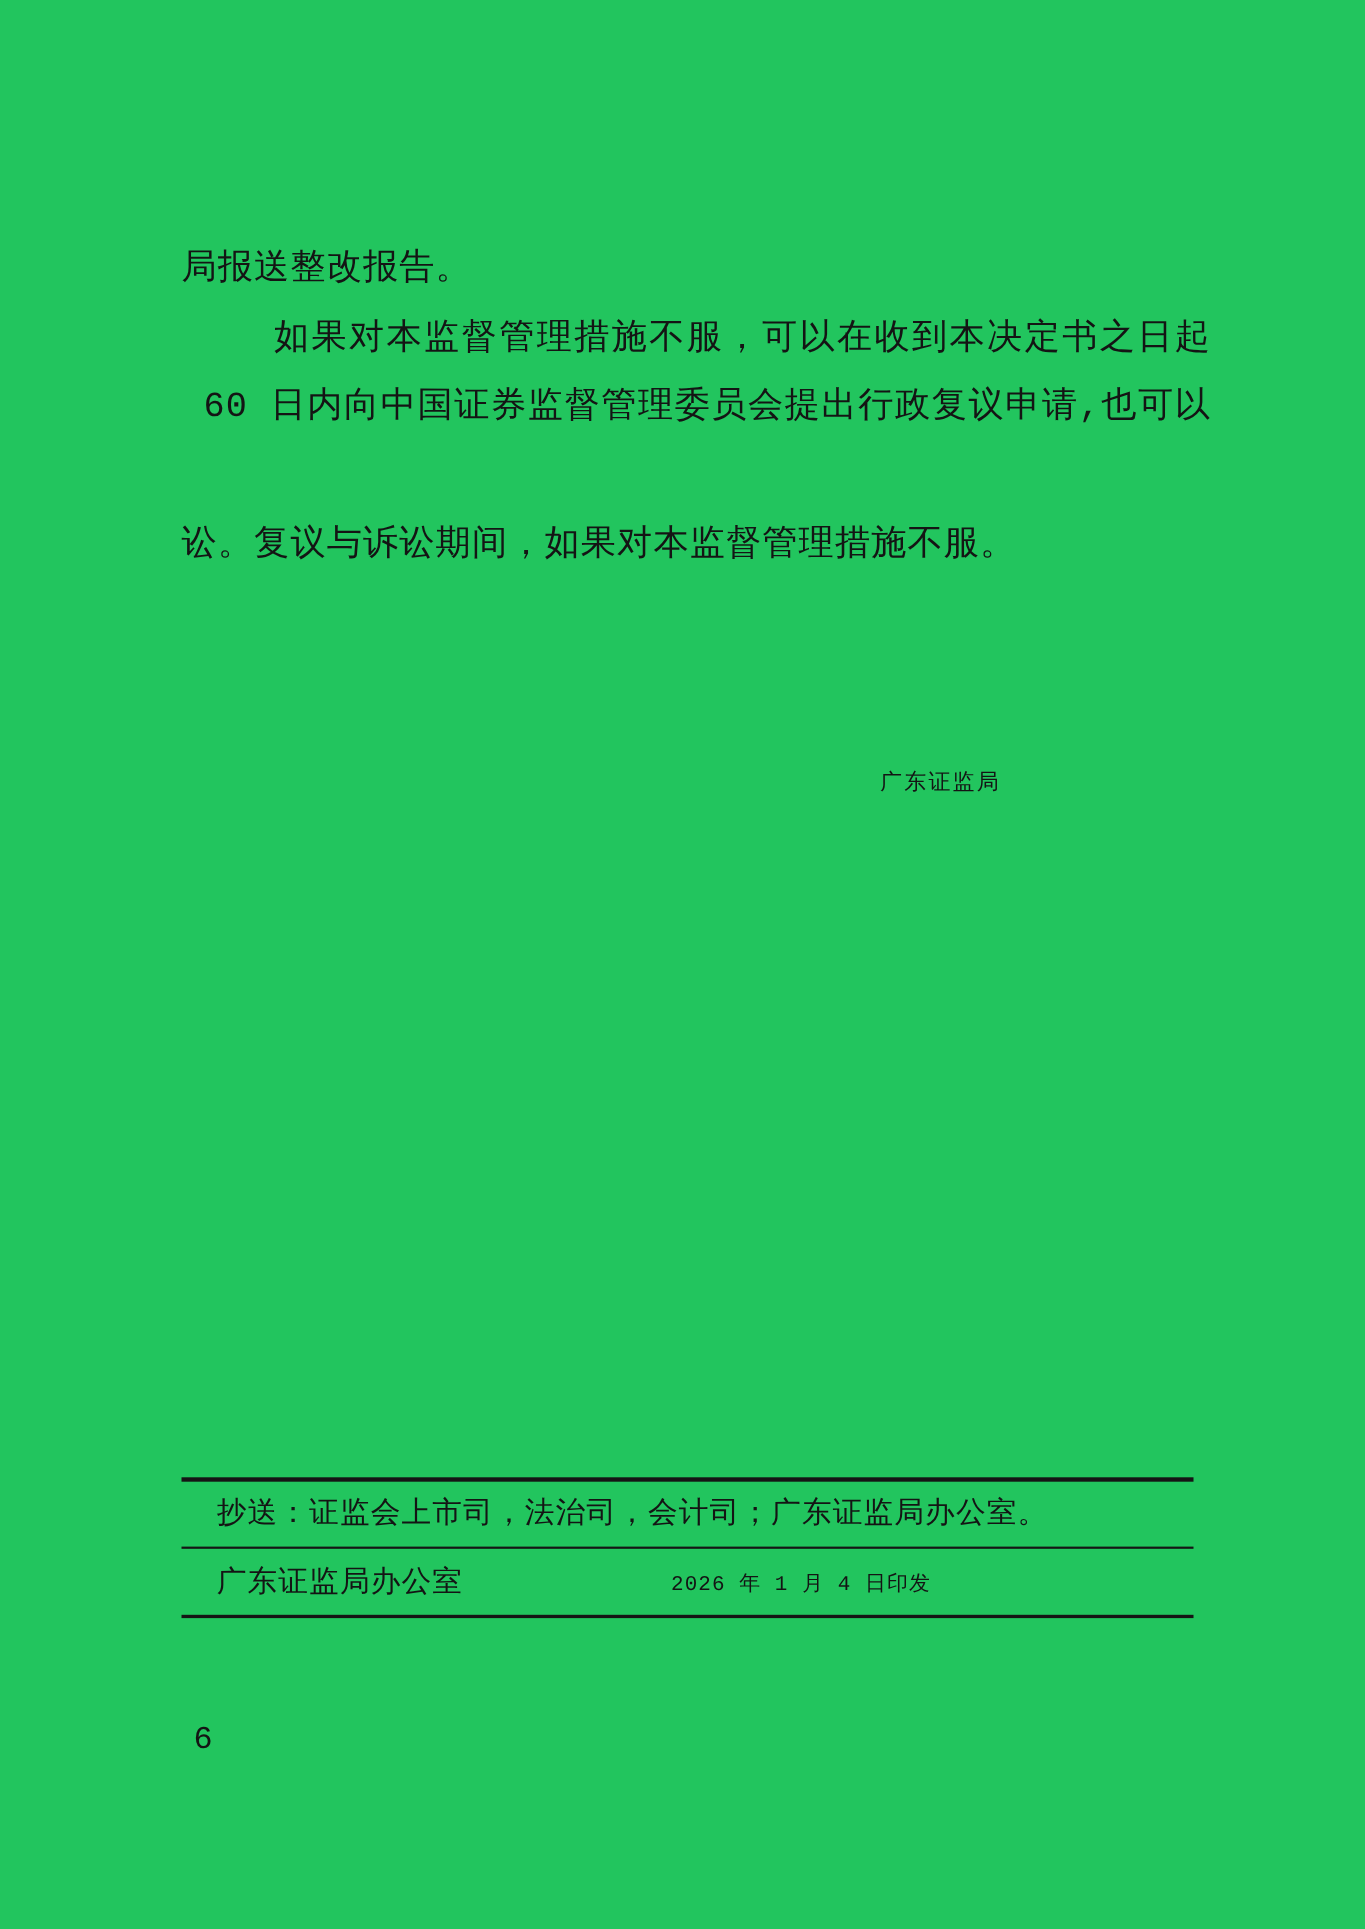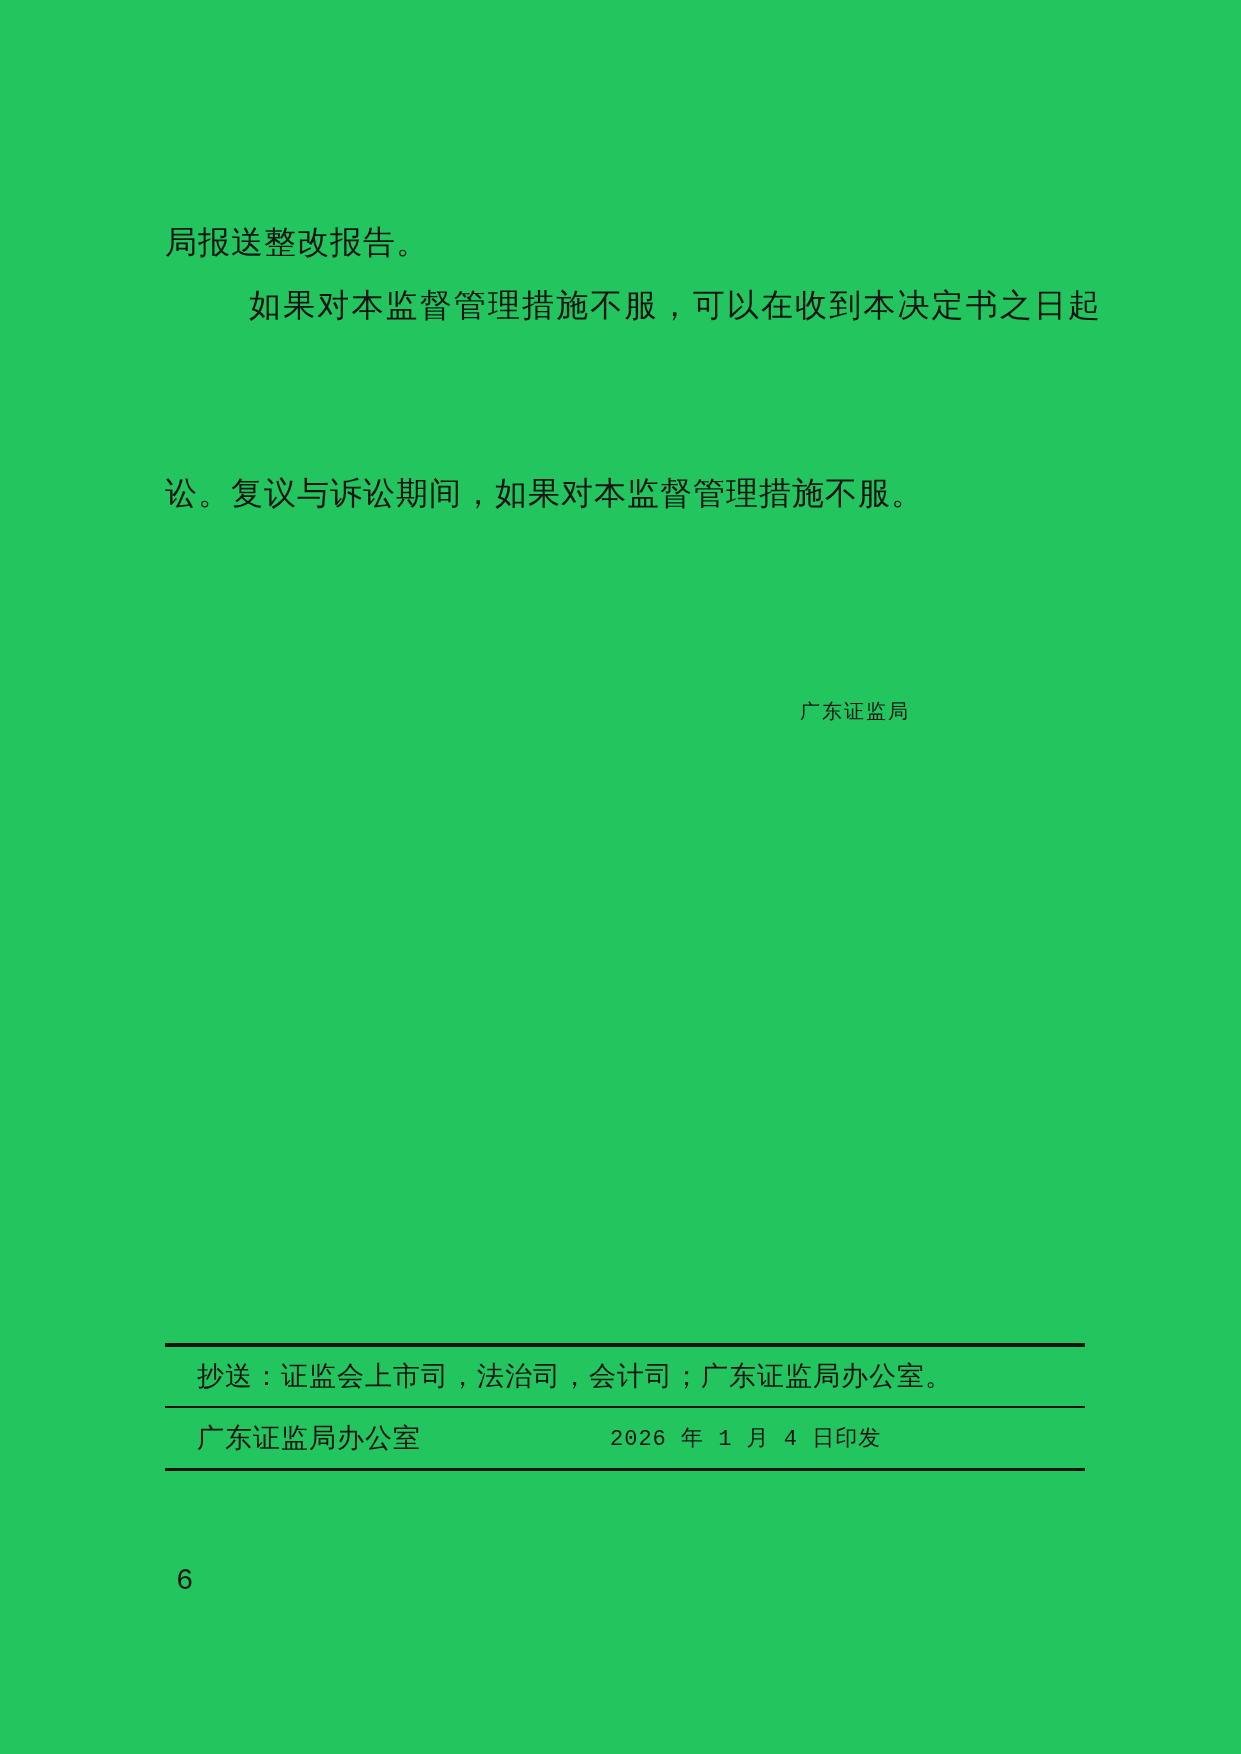--- a/index.html
+++ b/index.html
@@ -87,21 +87,21 @@
     top: 1422px;
     font-size: 27px;
     line-height: 36px;
     letter-spacing: 1px;
     white-space: nowrap;
   }
   .issue-date {
     position: absolute;
     left: 610px;
     top: 1422px;
-    font-size: 22px;
+    font-size: 19px;
     line-height: 36px;
     letter-spacing: 1px;
     white-space: nowrap;
   }
 
   
   .page-number {
     position: absolute;
     left: 176px;
     top: 1564px;
@@ -111,20 +111,21 @@
 </style>
 </head>
 <body>
 
 <div class="page">
 
   <div class="bline l1">局报送整改报告。</div>
 
   <div class="bline l2 just indent">如果对本监督管理措施不服，可以在收到本决定书之日起</div>
 
+  <div class="bline l3 just">60 日内向中国证券监督管理委员会提出行政复议申请,也可以</div>
 
 
   <div class="bline l5">讼。复议与诉讼期间，如果对本监督管理措施不服。</div>
 
   <div class="sig-org">广东证监局</div>
 
 
   <div class="rule rule-top"></div>
 
   <div class="cc-line">抄送：证监会上市司，法治司，会计司；广东证监局办公室。</div>

